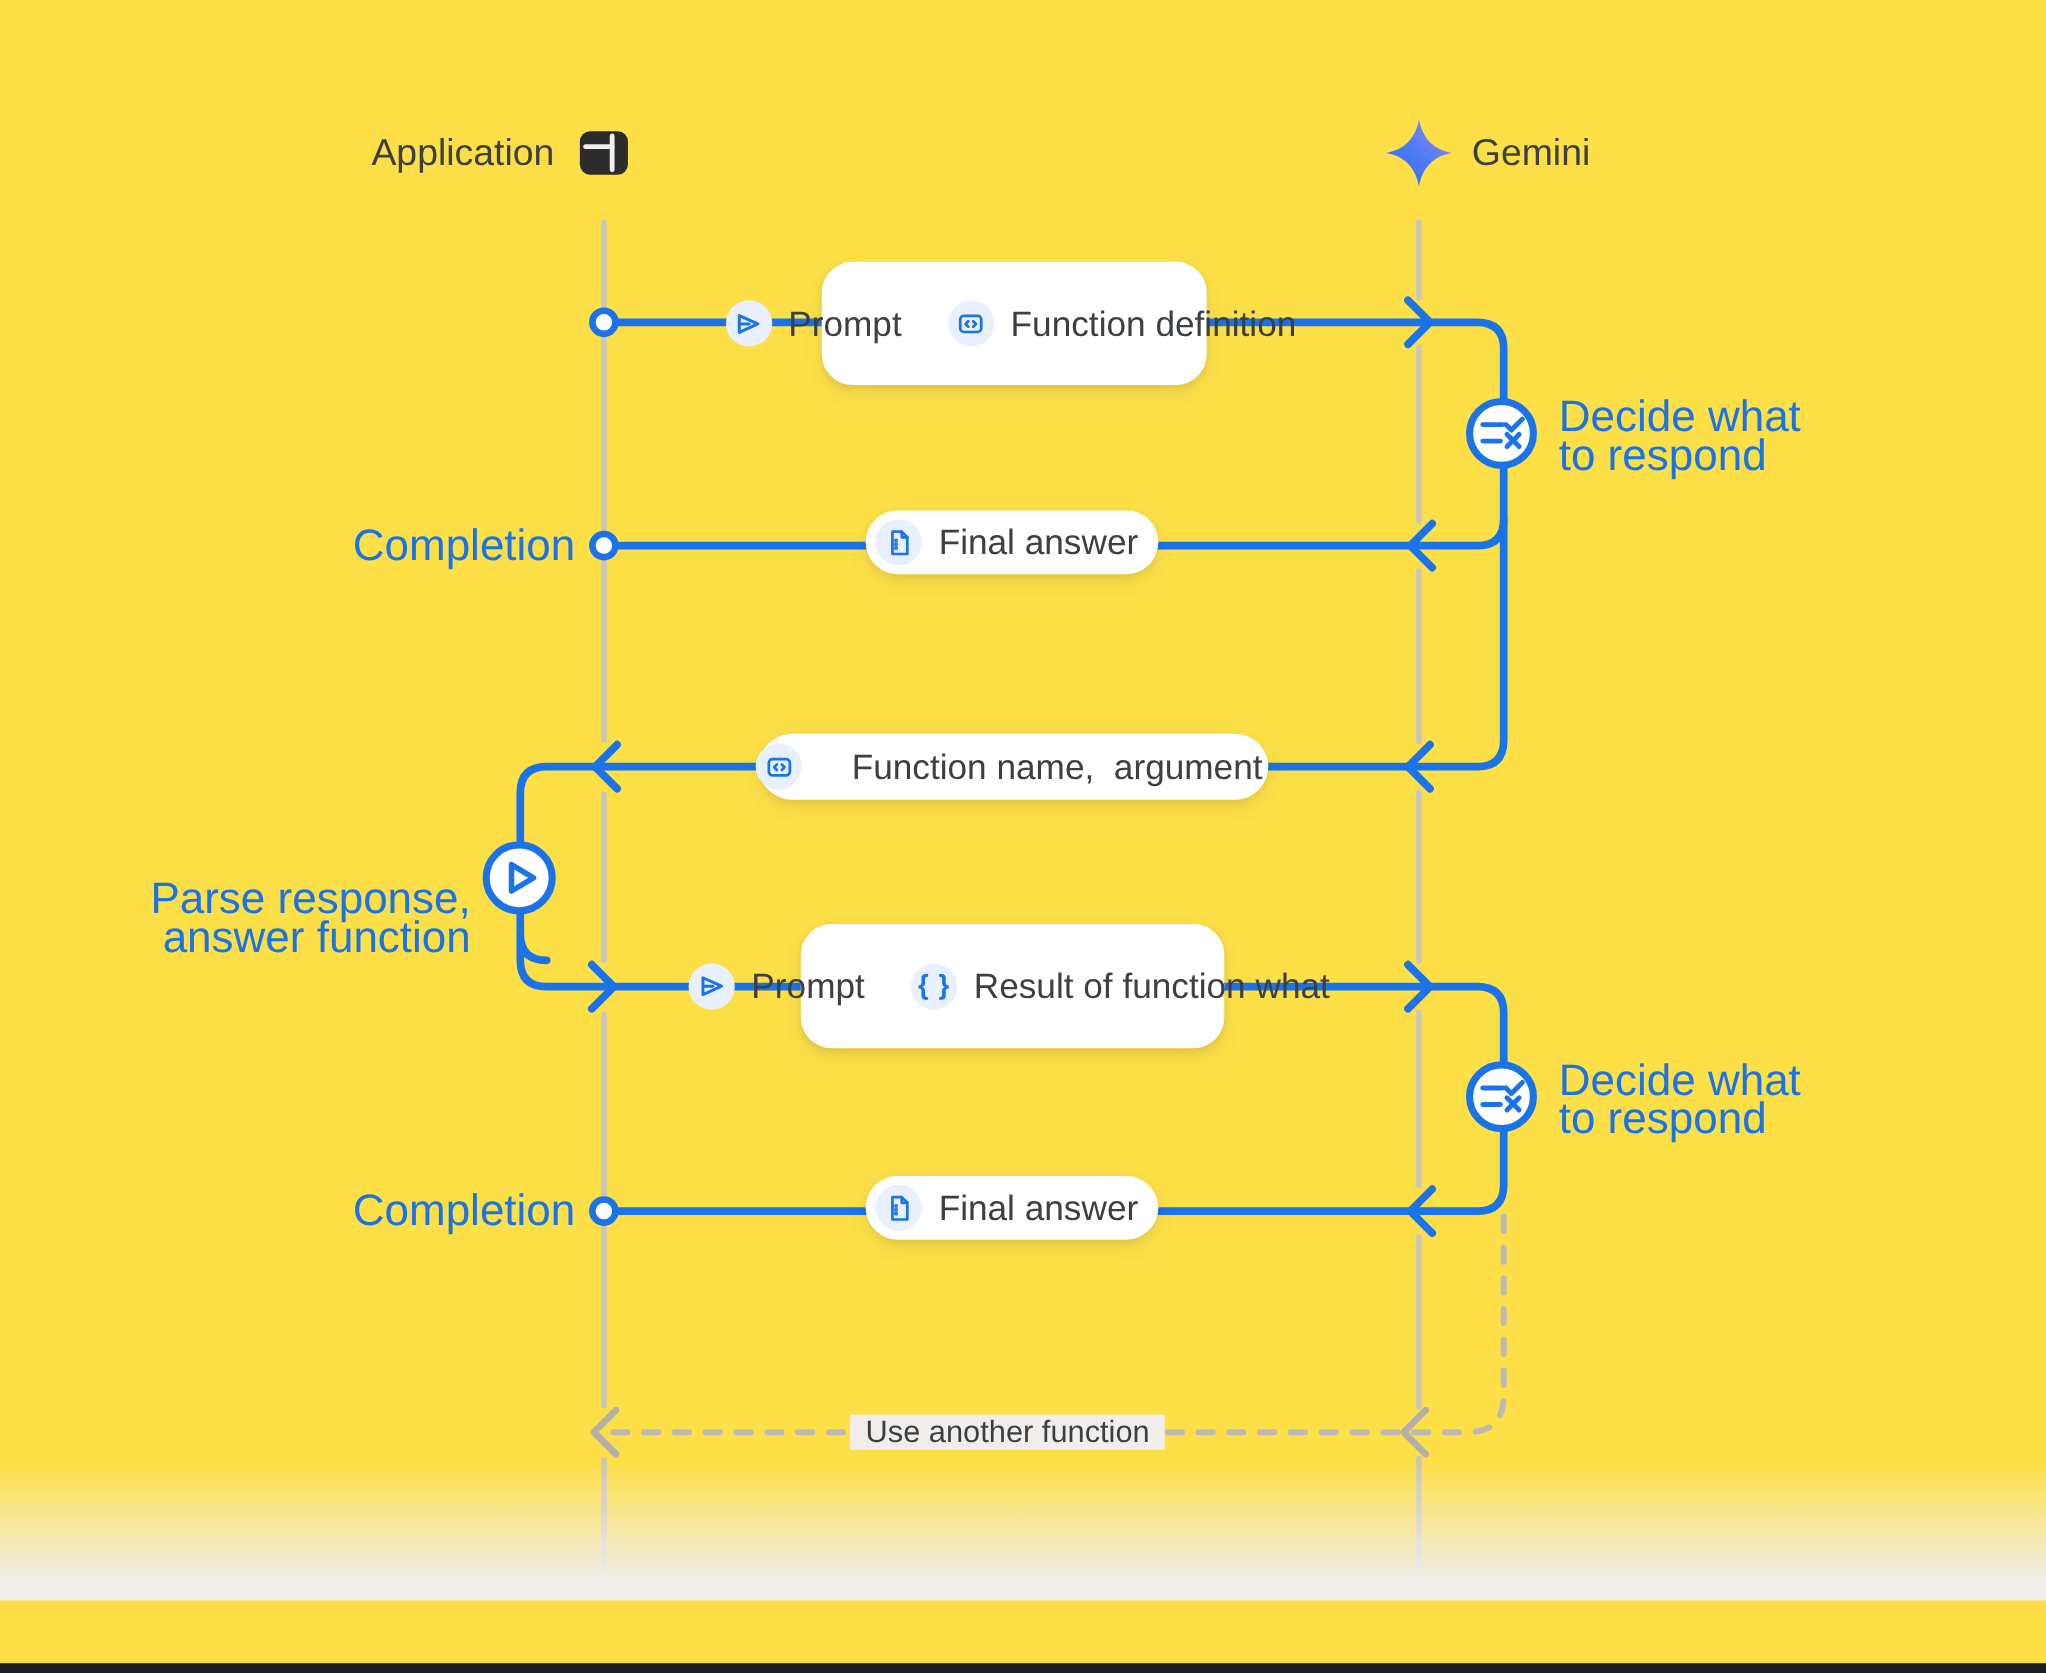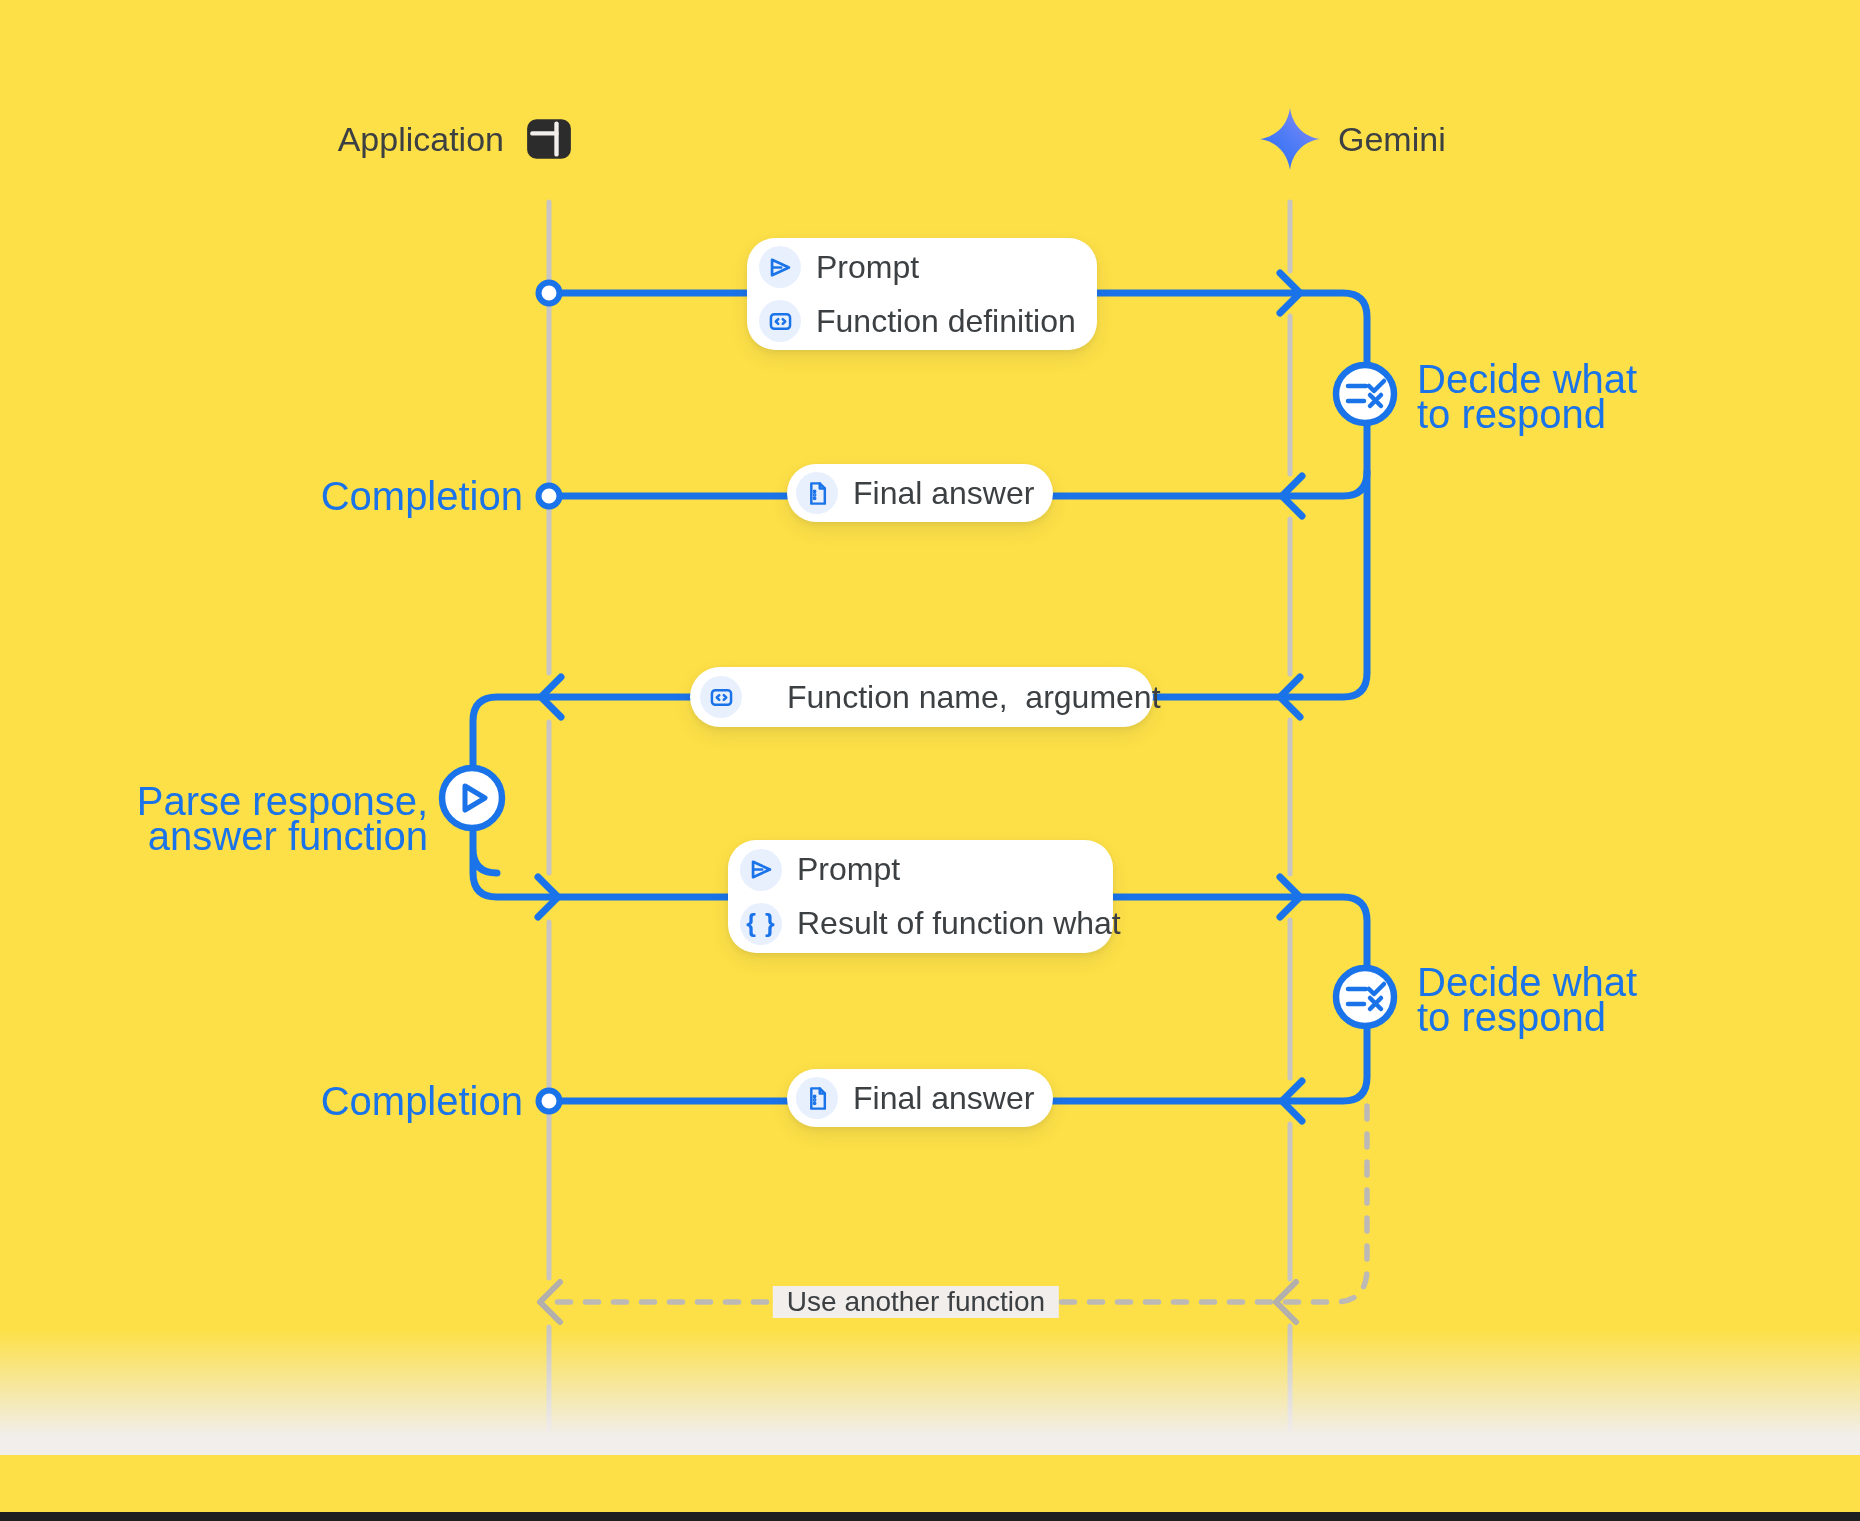--- a/index.html
+++ b/index.html
@@ -3,21 +3,21 @@
 <meta charset="utf-8">
 <style>
   html,body{margin:0;padding:0;background:#f1eeeb;}
   .stage{position:relative;width:1860px;height:1521px;background:#fde047;overflow:hidden;
          font-family:"Liberation Sans", sans-serif;color:#3c4043;}
   .abs{position:absolute;}
   svg.flow{position:absolute;left:0;top:0;}
   
   .actor-label{font-size:34px;font-weight:500;color:#3c4043;line-height:1;}
   
-  .card{position:absolute;background:#fff;display:flex;flex-direction:column;justify-content:center;
+  .card{position:absolute;background:#fff;display:flex;justify-content:center;
         gap:12px;box-shadow:0 8px 18px rgba(60,64,67,.10),0 2px 5px rgba(60,64,67,.08);}
   .card .row{display:flex;align-items:center;gap:15px;padding:0 18px 0 12px;}
   .chip{width:42px;height:42px;border-radius:50%;background:#e8f0fe;flex:0 0 42px;
         display:flex;align-items:center;justify-content:center;}
   .card .lbl{font-size:32px;color:#3c4043;white-space:pre;}
   .braces{font-size:25px;font-weight:700;color:#1a73e8;letter-spacing:1px;line-height:1;}
   
   .blue-note{font-size:40px;color:#1a73e8;line-height:35px;}
   .right-align{text-align:right;}
   
@@ -218,21 +218,21 @@
 
   <div class="abs blue-note" style="left:1417px;top:362px;">
     <div>Decide what</div>
     <div>to respond</div>
   </div>
   <div class="abs blue-note" style="left:1417px;top:965px;">
     <div>Decide what</div>
     <div>to respond</div>
   </div>
 
-  <div class="abs blue-note right-align" style="right:1432px;top:784px;width:300px;">
+  <div class="abs blue-note right-align" style="right:1432px;top:800px;width:300px;">
     <div>Parse response,</div>
     <div>answer function</div>
   </div>
 
   <div class="abs loop-label" style="left:916px;top:1302px;transform:translate(-50%,-50%);">Use another function</div>
 
   <div class="fade-bottom"></div>
   <div class="bottom-bar"></div>
 </div>
 

